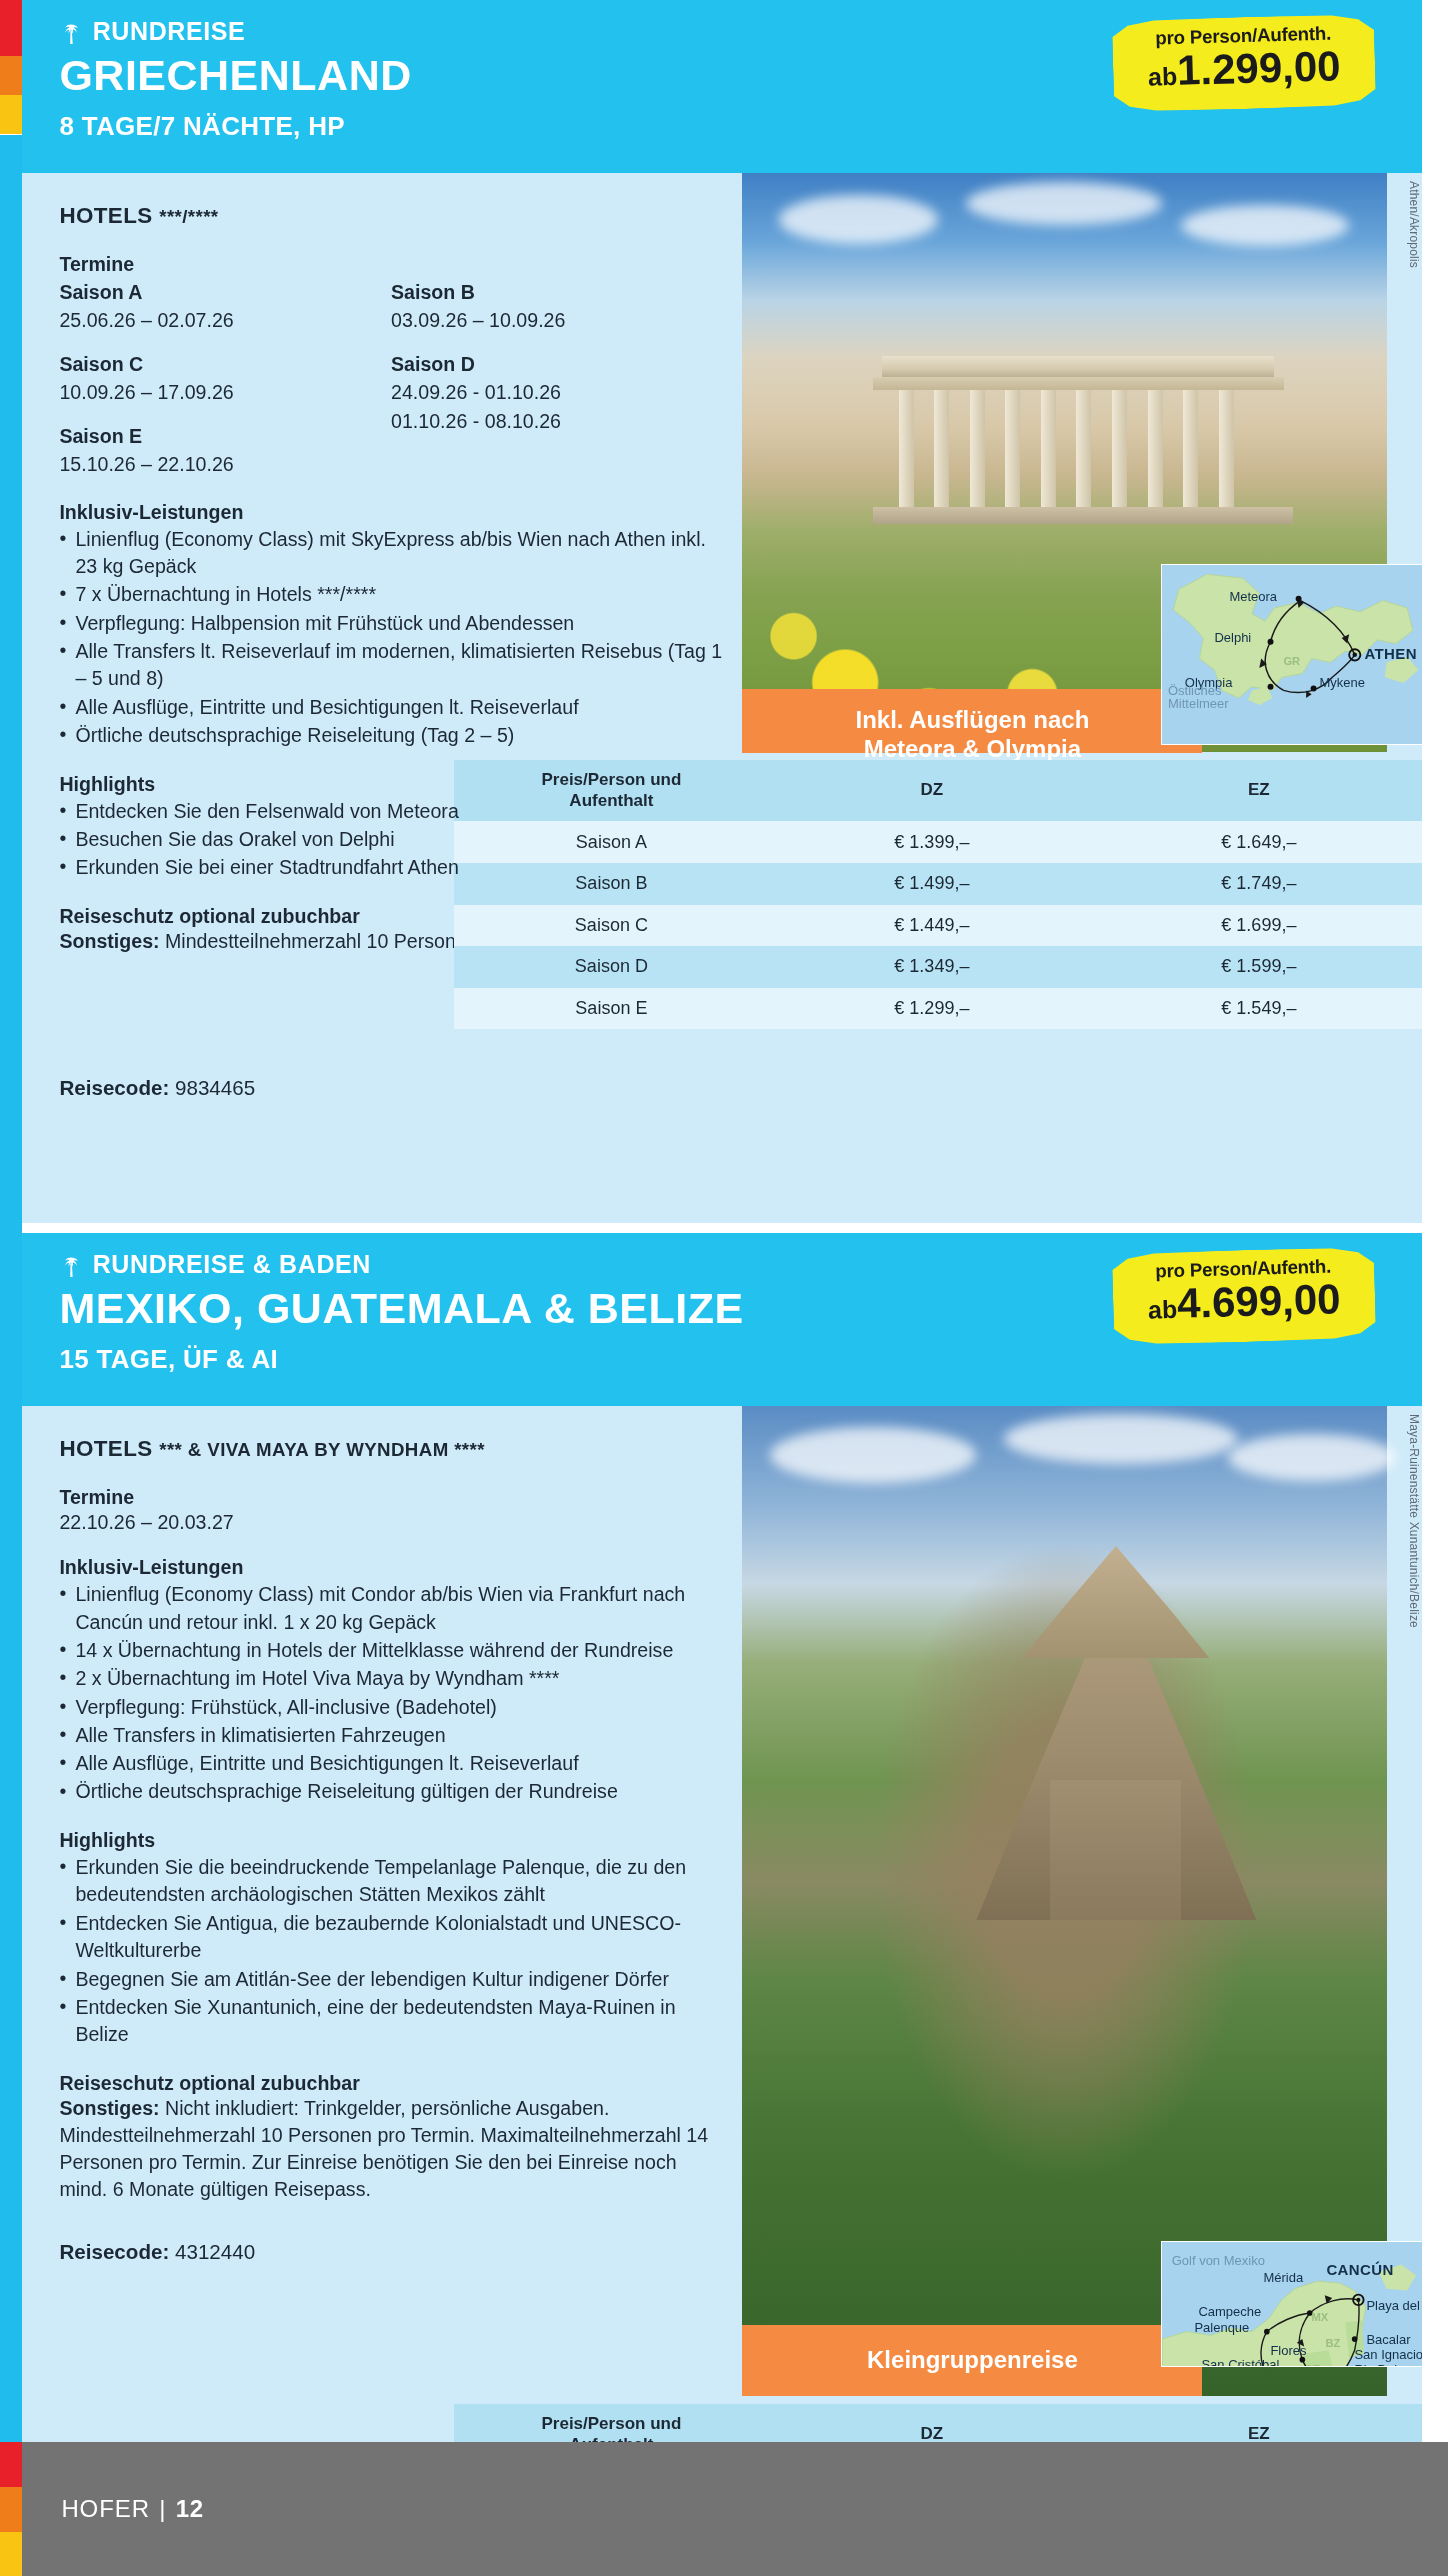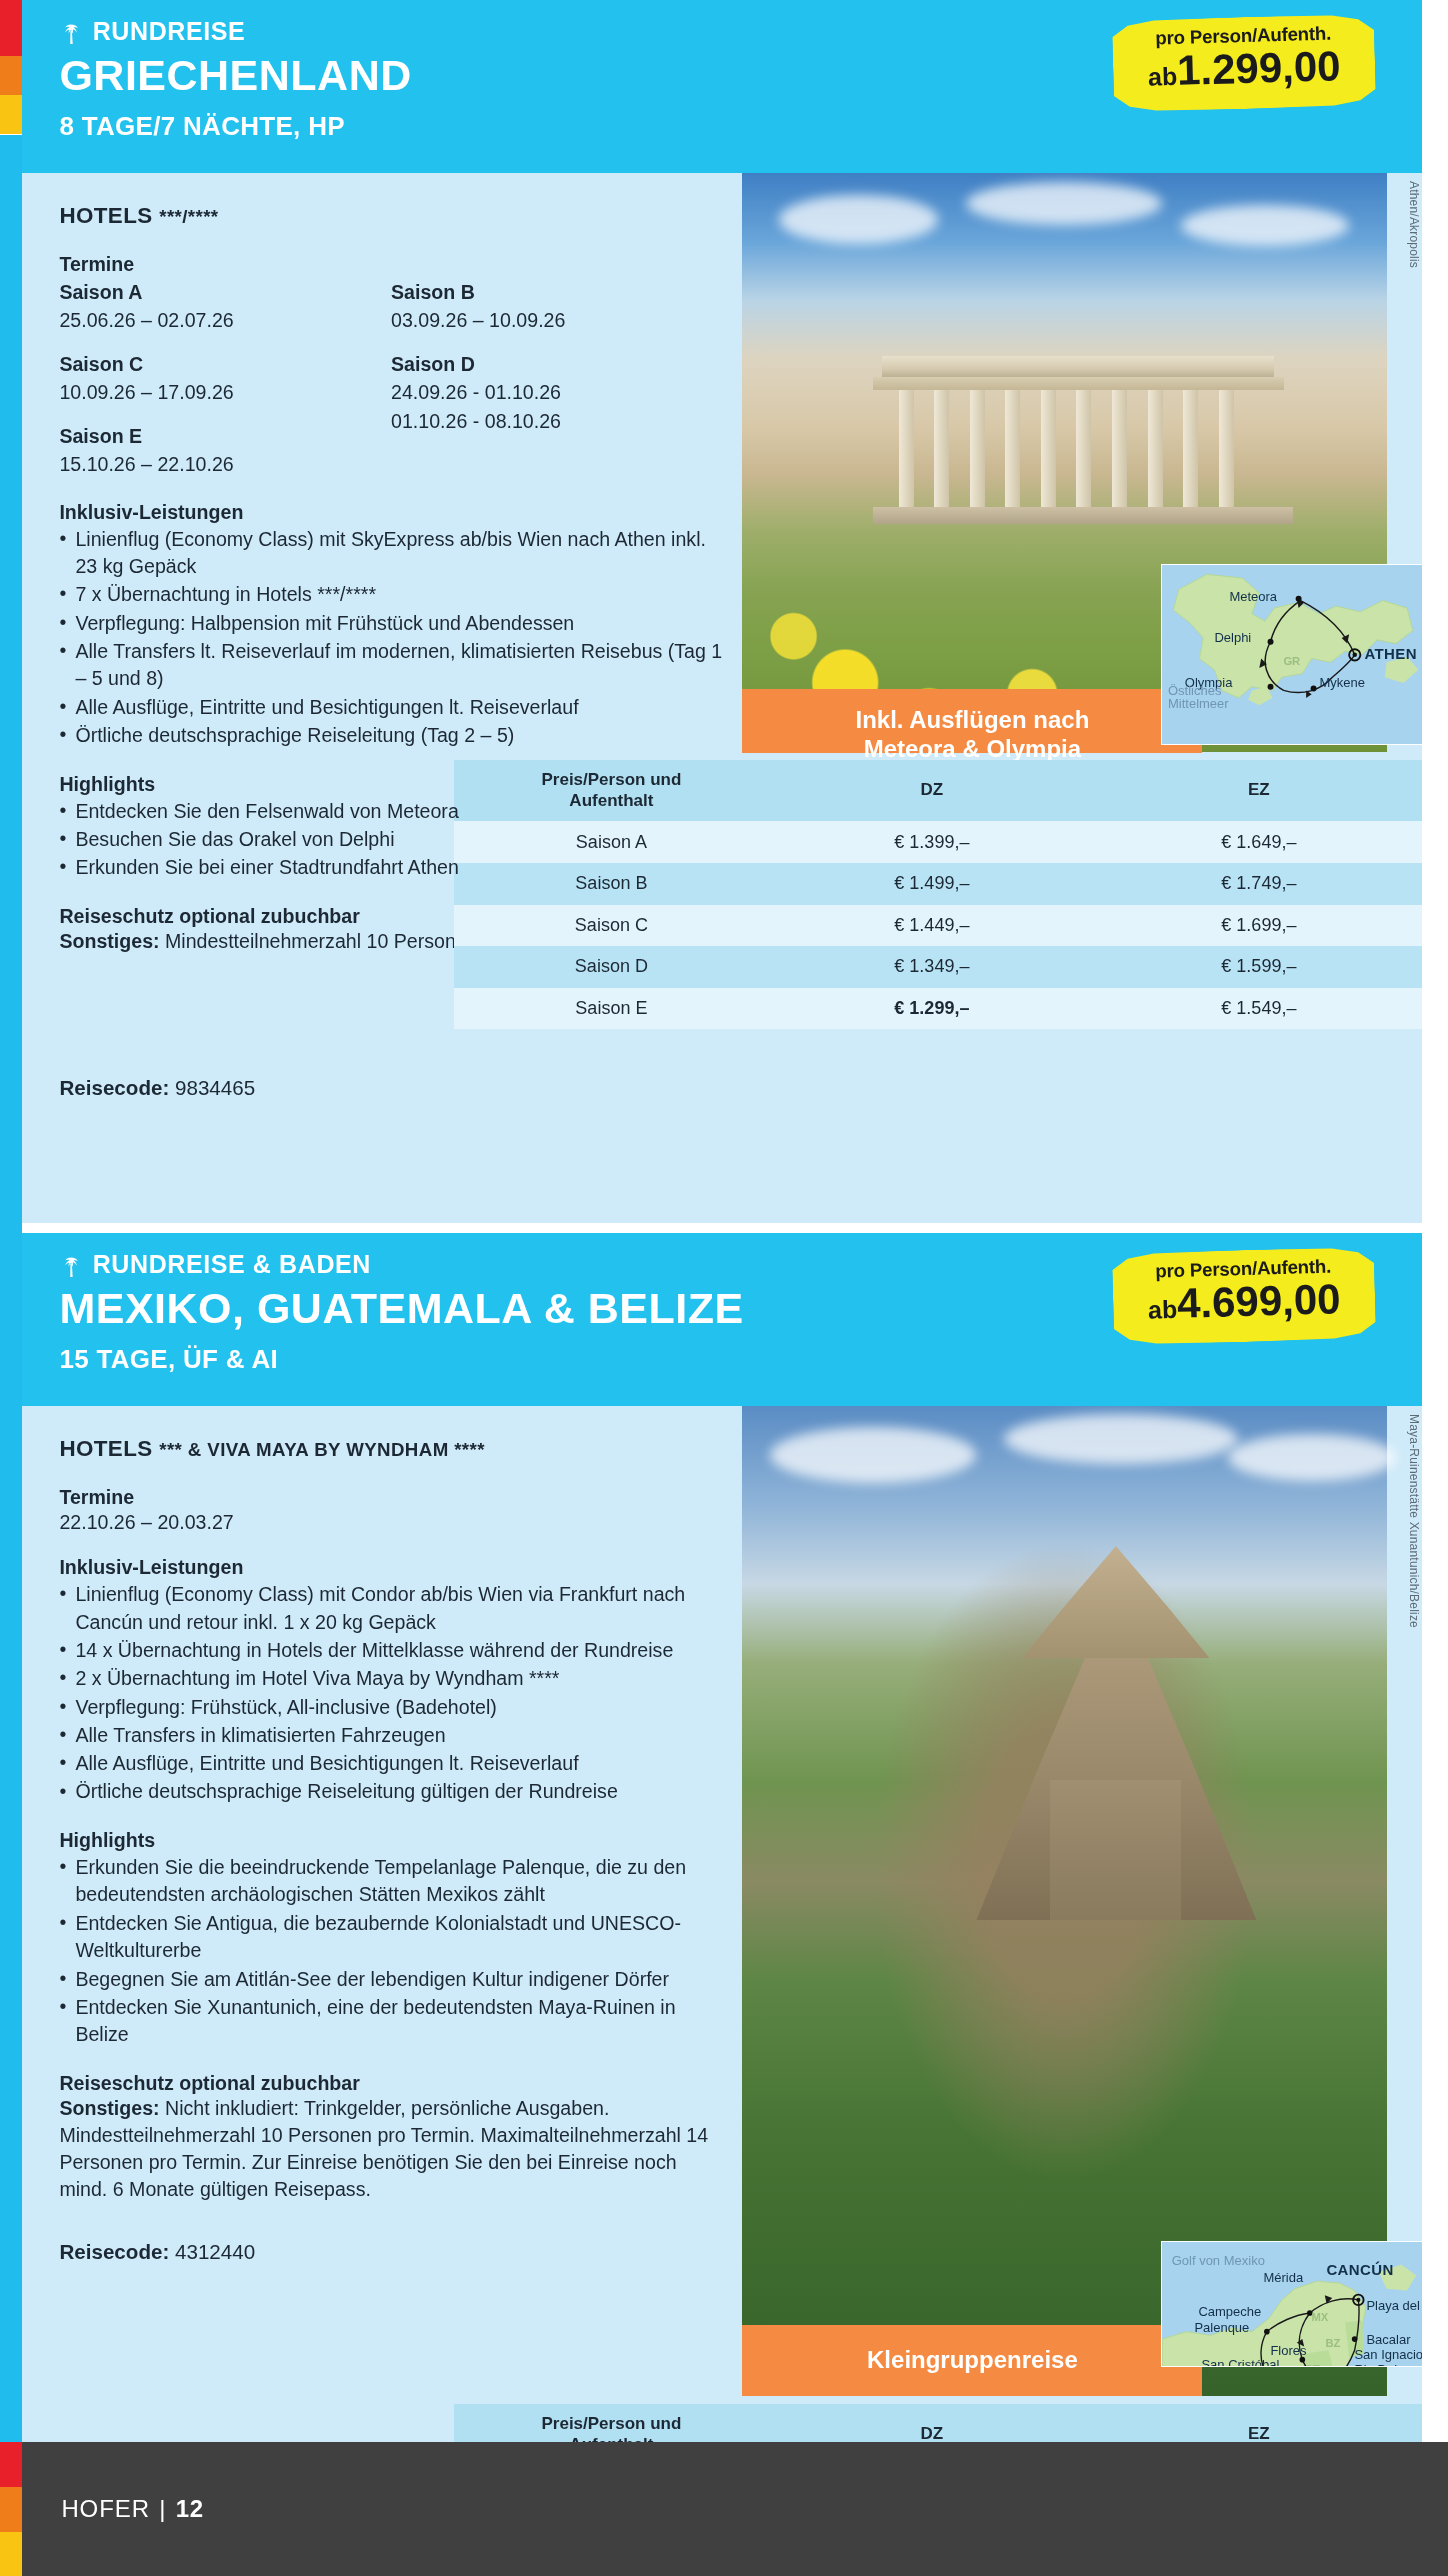--- a/index.html
+++ b/index.html
@@ -143,27 +143,27 @@
     border-collapse: collapse; font-size: 18px; padding-left: 39px;
   }
   .ptable th, .ptable td { text-align: center; padding: 10.3px 3.7px; }
   .ptable th {
     background: #b2e0f3; font-weight: 800; font-size: 17px; line-height:1.2;
   }
   .ptable th.first { width: 314px; }
   .ptable th.dz, .ptable th.ez { width: 327px; }
   .ptable tbody tr:nth-child(odd)  td { background: #e4f4fc; }
   .ptable tbody tr:nth-child(even) td { background: #b8e3f5; }
-  .ptable td.strong { font-weight: 700; }
+  .ptable td.strong { font-weight: 400; }
 
   
   .footer {
     position: absolute; left: 22.4px; bottom: 0;
     width: 1426px; height: 134px;
-    background: #404040;
+    background: #737373;
     display: flex; align-items: center;
     padding-left: 39px;
   }
   .footer .brand { color: #ffffff; font-size: 24px; letter-spacing: 0.9px; }
   .footer .brand b { font-weight: 800; }
   .footer .sep { color: #ffffff; margin: 0 9.3px; }
 
   
   .img-greece {
     background:

